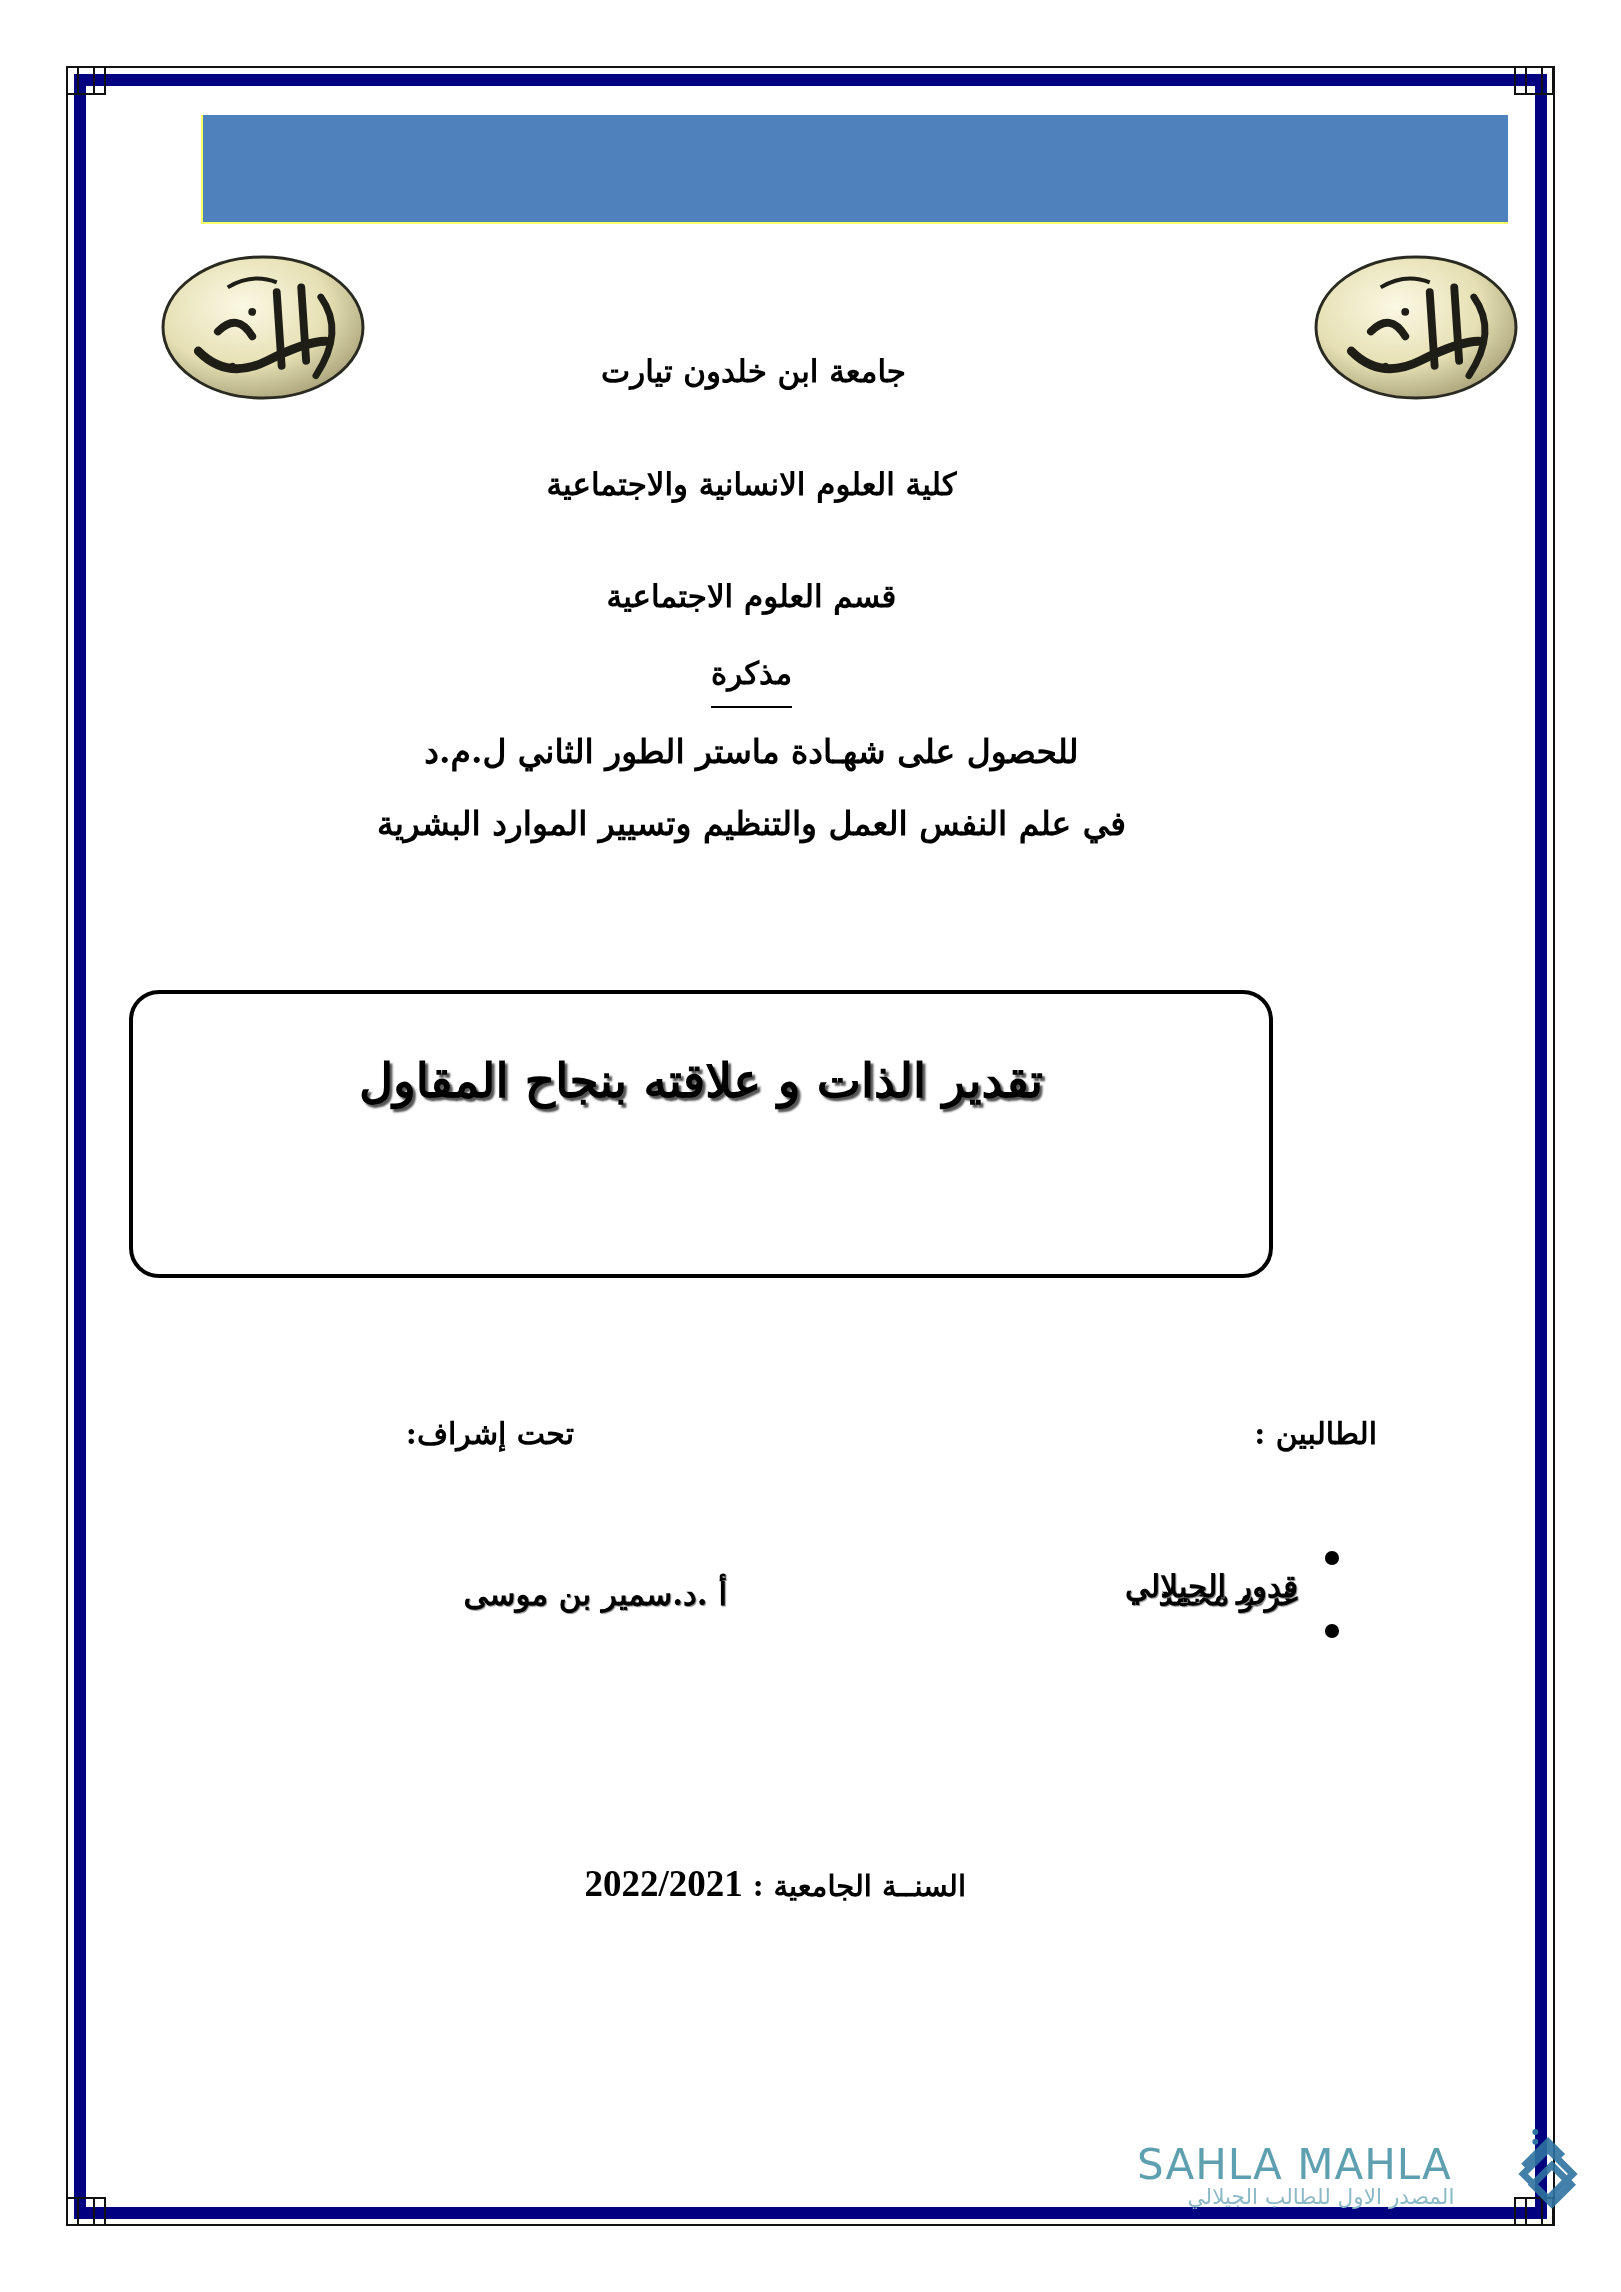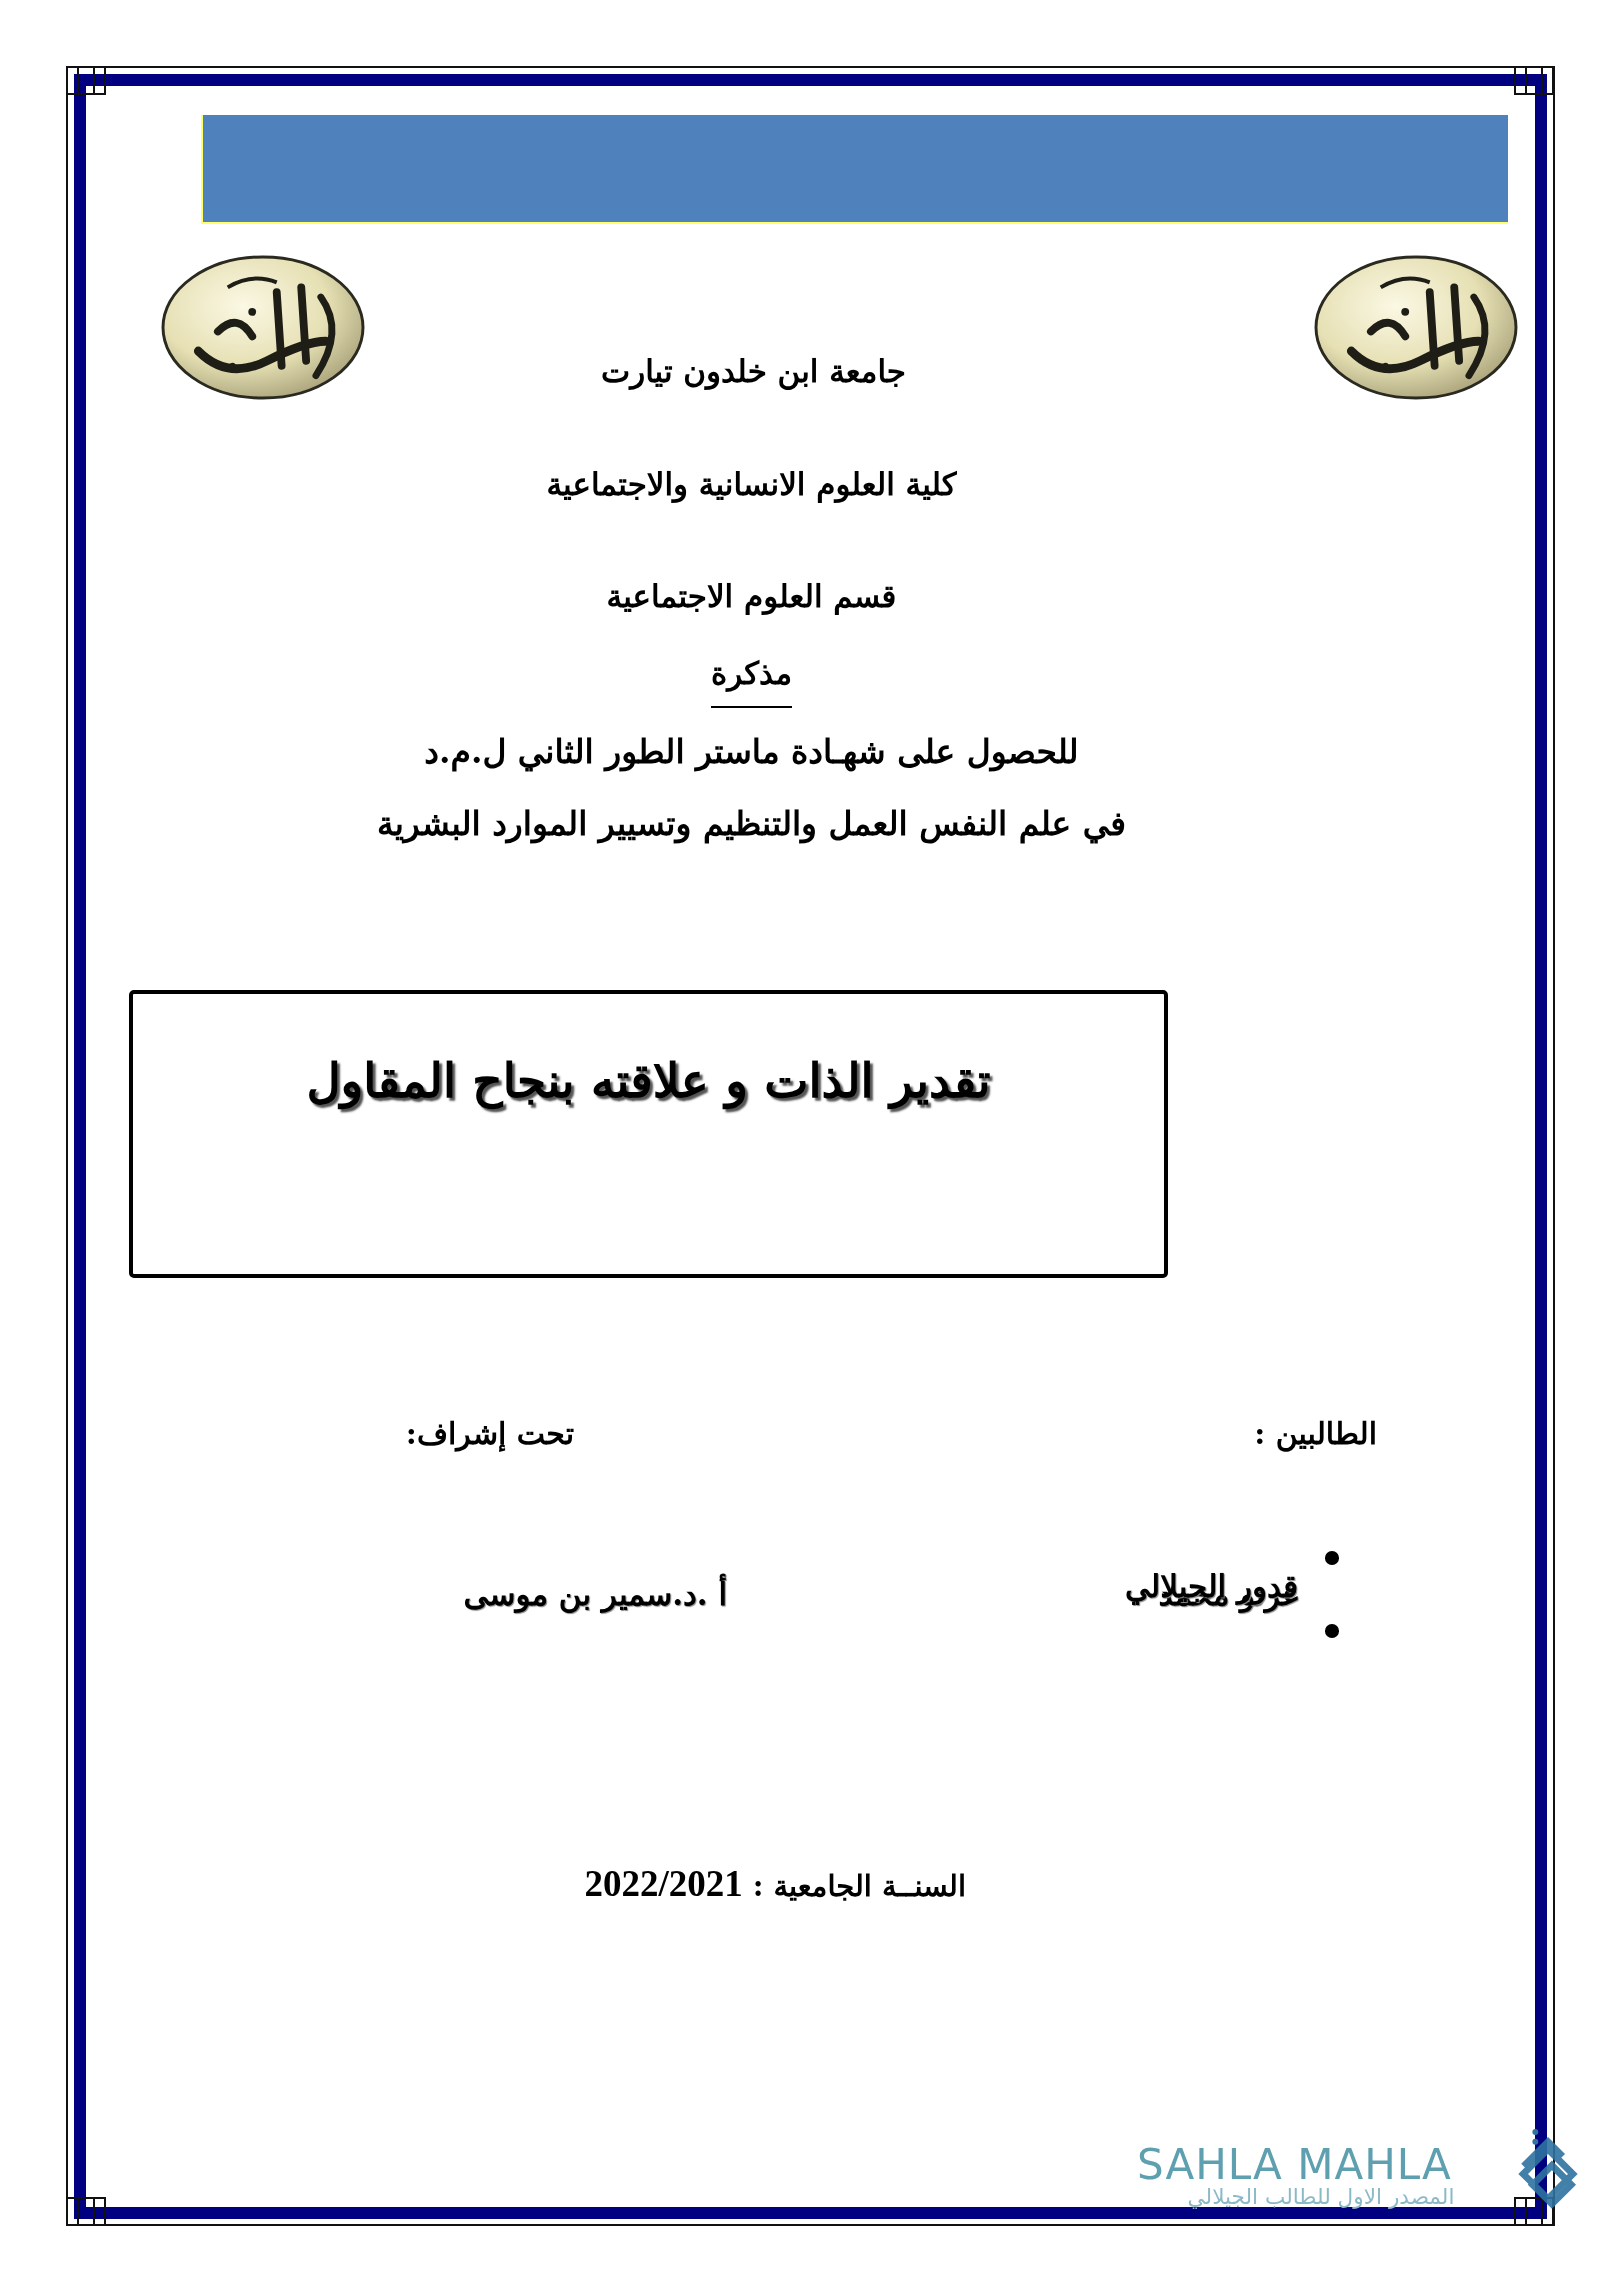--- a/index.html
+++ b/index.html
@@ -21,22 +21,22 @@
   
   .logo { width:208px; height:149px; }
 
   
   .line { left:0; width:1621px; text-align:center; direction:rtl; font-weight:bold; white-space:nowrap; }
   .t32 { font-size:31px; }
   .t34 { font-size:33px; }
   .underline { border-bottom:2.9px solid #000; padding-bottom:15px; display:inline-block; }
 
   
-  .title-box { left:129px; top:990px; width:1039px; height:288px;
-               border:4.9px solid #000; border-radius:5px; box-sizing:border-box; }
+  .title-box { left:129px; top:990px; width:1144px; height:288px;
+               border:4.9px solid #000; border-radius:30px; box-sizing:border-box; }
   .title-line { width:100%; text-align:center; direction:rtl; font-weight:bold;
                 font-size:47px; white-space:nowrap; text-shadow:2.9px 2.9px 2px #555; position:absolute; left:0; }
 
   .lbl { font-size:30px; font-weight:bold; direction:rtl; white-space:nowrap; }
   .name { font-size:31px; font-weight:bold; direction:rtl; white-space:nowrap; text-shadow:1px 1px 1px #888;margin-top:44px; }
   .bullet { width:13.7px; height:13.7px; border-radius:50%; background:#000; }
 
   .year { font-size:29px; font-weight:bold; direction:rtl; white-space:nowrap; }
   .year-num { font-family:"Liberation Serif", serif; font-size:37px; font-weight:bold; }
 

